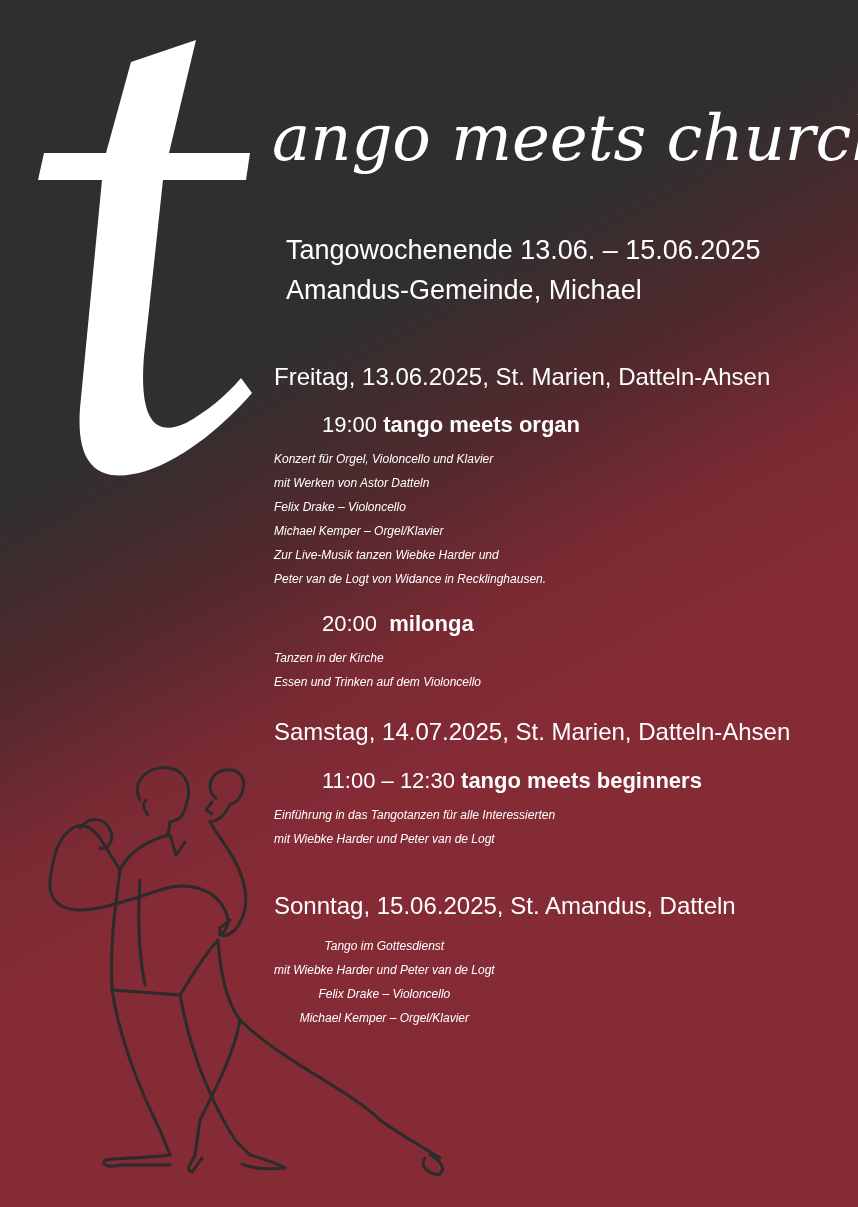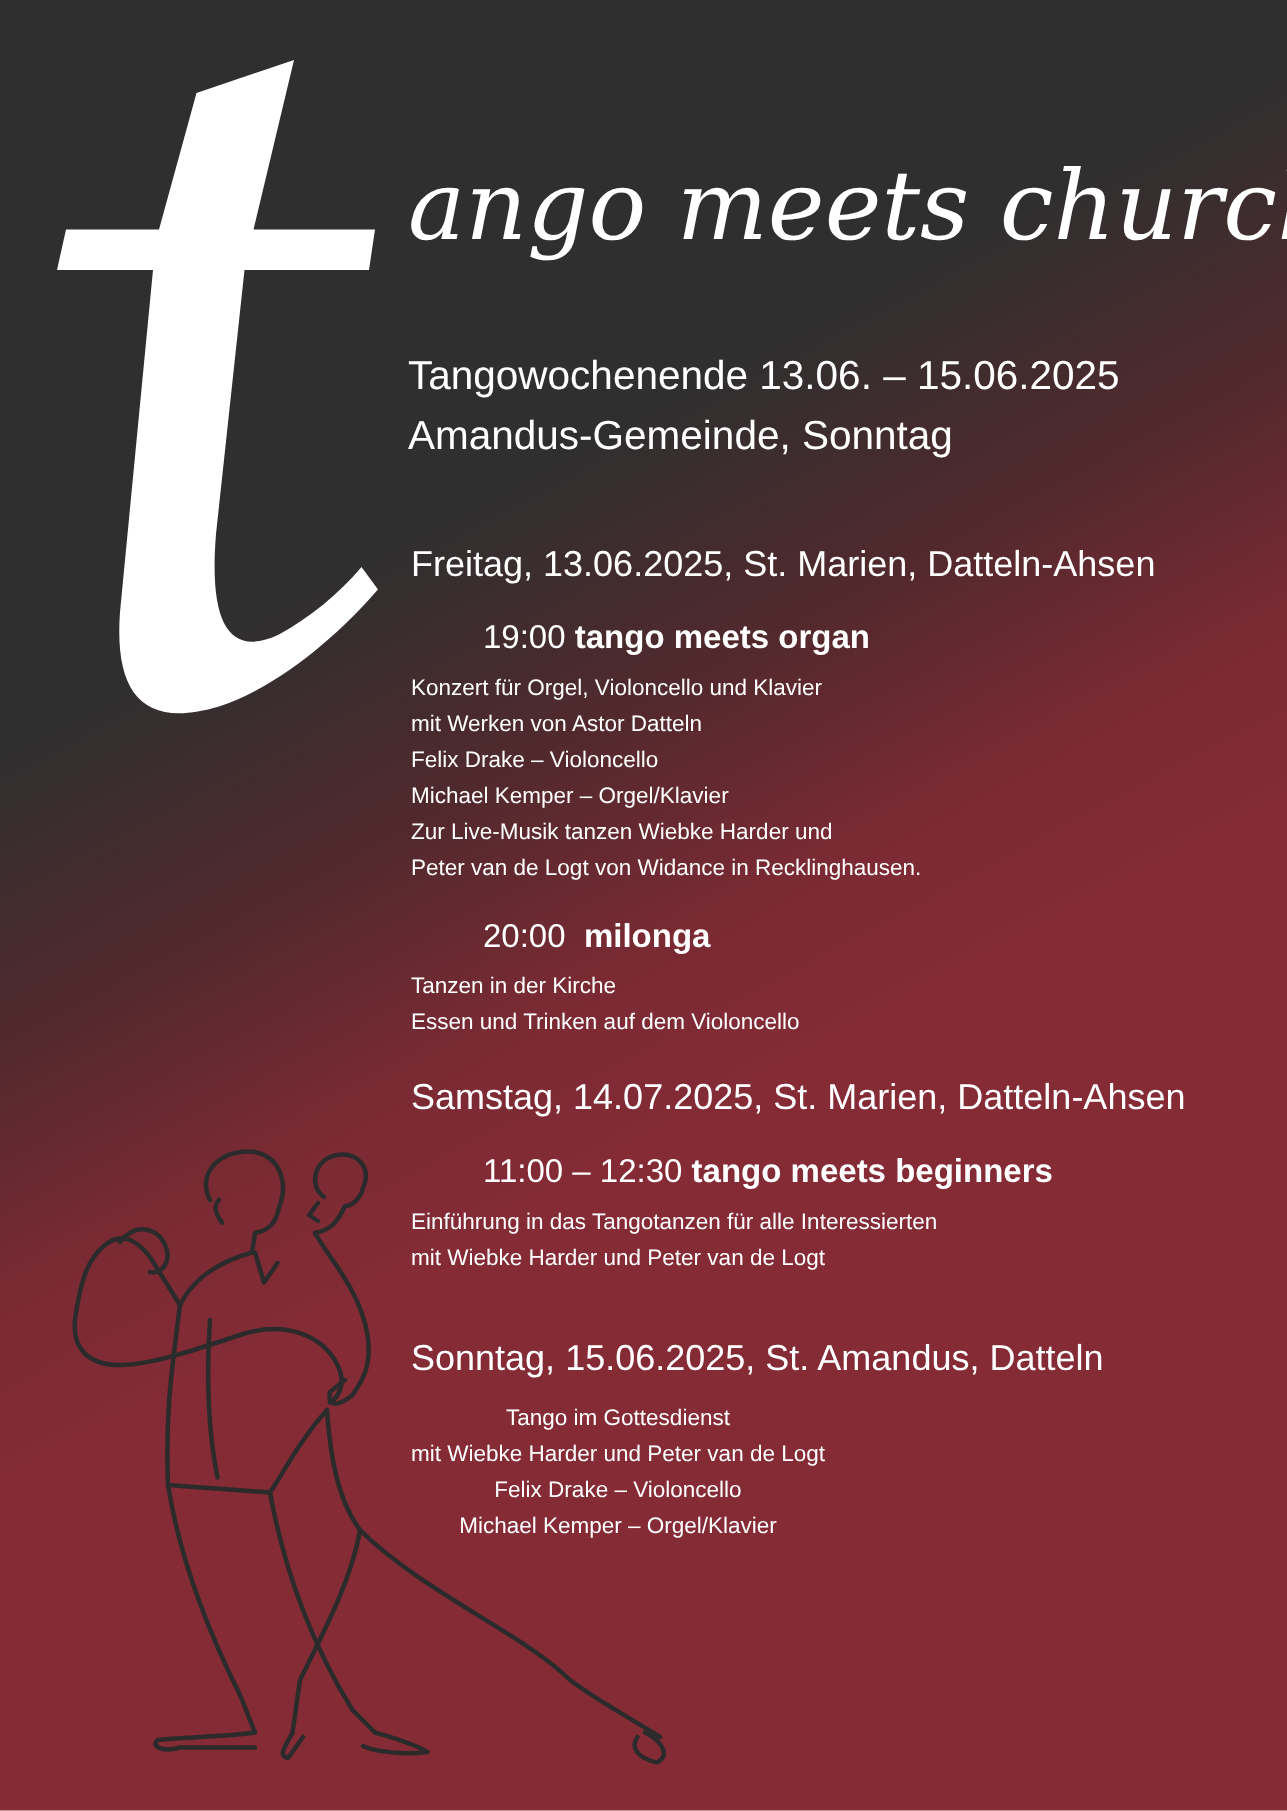--- a/index.html
+++ b/index.html
@@ -13,28 +13,28 @@
     background: linear-gradient(152deg, #2f2f2f 0%, #2f2f2f 30%, #52292d 42%, #7a2a33 52%, #842b36 60%, #842b36 100%);
   }
   .big-t { position: absolute; left: 36px; top: 38px; width: 216px; height: 440px; }
   .title {
     position: absolute; left: 272px; top: 106px;
     font-family: "DejaVu Serif", "Liberation Serif", serif;
     font-style: italic; font-size: 64px; line-height: 1; letter-spacing: 0px;
     white-space: nowrap;
   }
   .subtitle {
-    position: absolute; left: 272px; top: 230px;
+    position: absolute; left: 286px; top: 230px;
     font-size: 27px; line-height: 40px; font-weight: normal; white-space: nowrap;
   }
   .block { position: absolute; left: 274px; white-space: nowrap; }
   .day-heading { font-size: 24px; line-height: 30px; }
   .event-title { font-size: 22px; line-height: 28px; margin-left: 48px; }
   .event-title b { font-weight: bold; }
-  .desc { font-size: 15px; line-height: 24px; }
+  .desc { font-size: 12px; line-height: 24px; font-style: italic; }
   .dancers { position: absolute; left: 20px; top: 760px; width: 440px; height: 420px; }
 </style>
 </head>
 <body>
 
 <div class="poster">
 
   <svg class="big-t" viewBox="0 0 216 440">
     <path fill="#ffffff" d="
       M 95 24 L 160 2 L 133 115 L 214 115 L 210 142 L 127 142
@@ -42,21 +42,21 @@
       L 216 355 C 190 385 150 420 110 433 C 60 448 40 425 44 370
       L 66 142 L 2 142 L 8 115 L 70 115 Z"></path>
   </svg>
 
   <div class="title">
     <span>ango meets church</span>
   </div>
 
   <div class="subtitle">
     <div>Tangowochenende 13.06. – 15.06.2025</div>
-    <div>Amandus-Gemeinde, Sonntag</div>
+    <div>Amandus-Gemeinde, Michael</div>
   </div>
 
   <div class="block" style="top:362px;">
     <div class="day-heading">Freitag, 13.06.2025, St. Marien, Datteln-Ahsen</div>
   </div>
   <div class="block" style="top:411px;">
     <div class="event-title">
       <span>19:00</span>
       <b>tango meets organ</b>
     </div>

